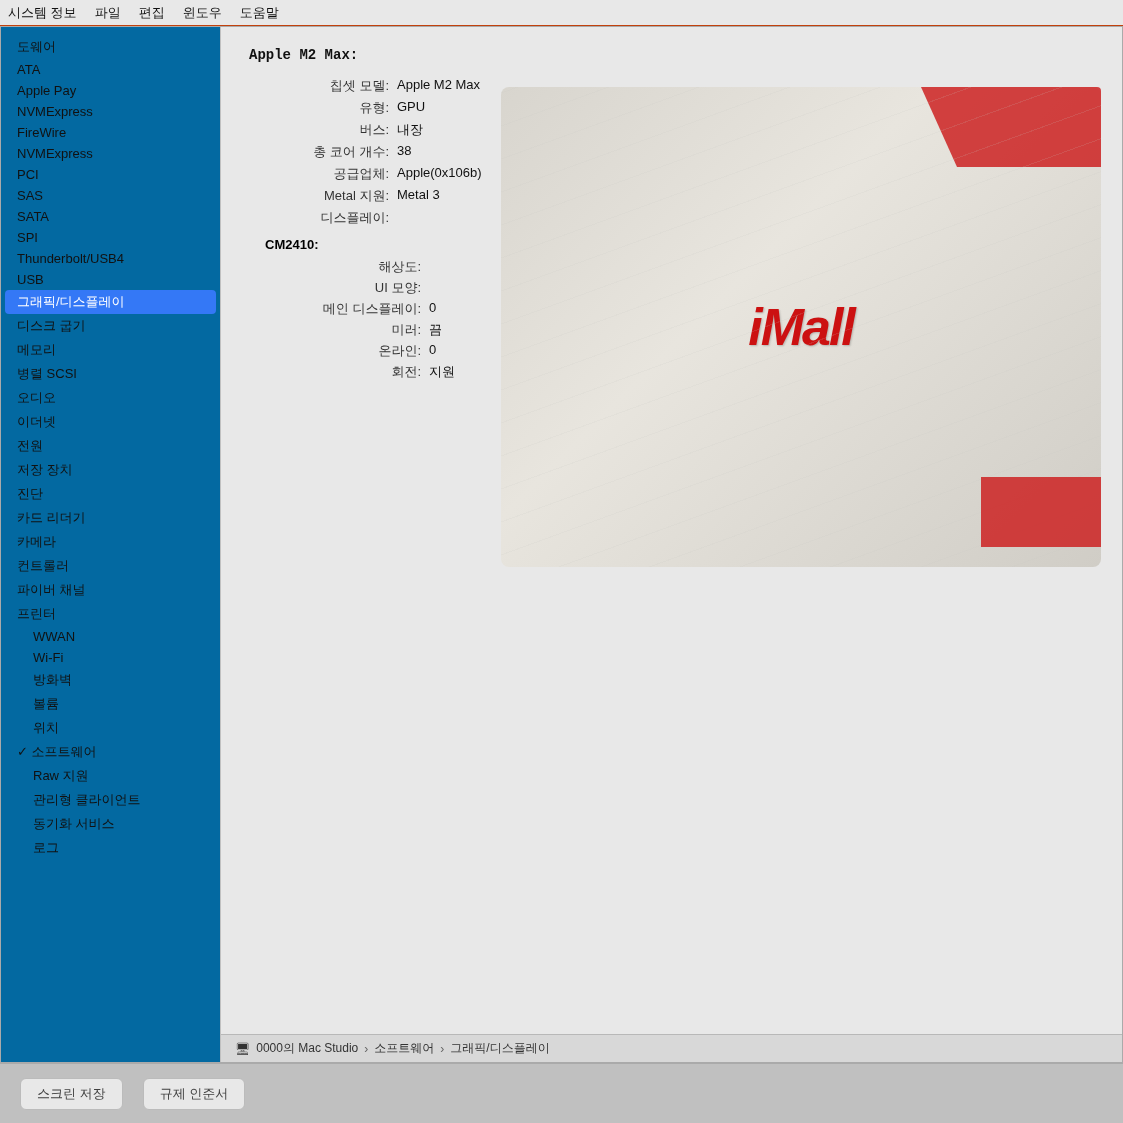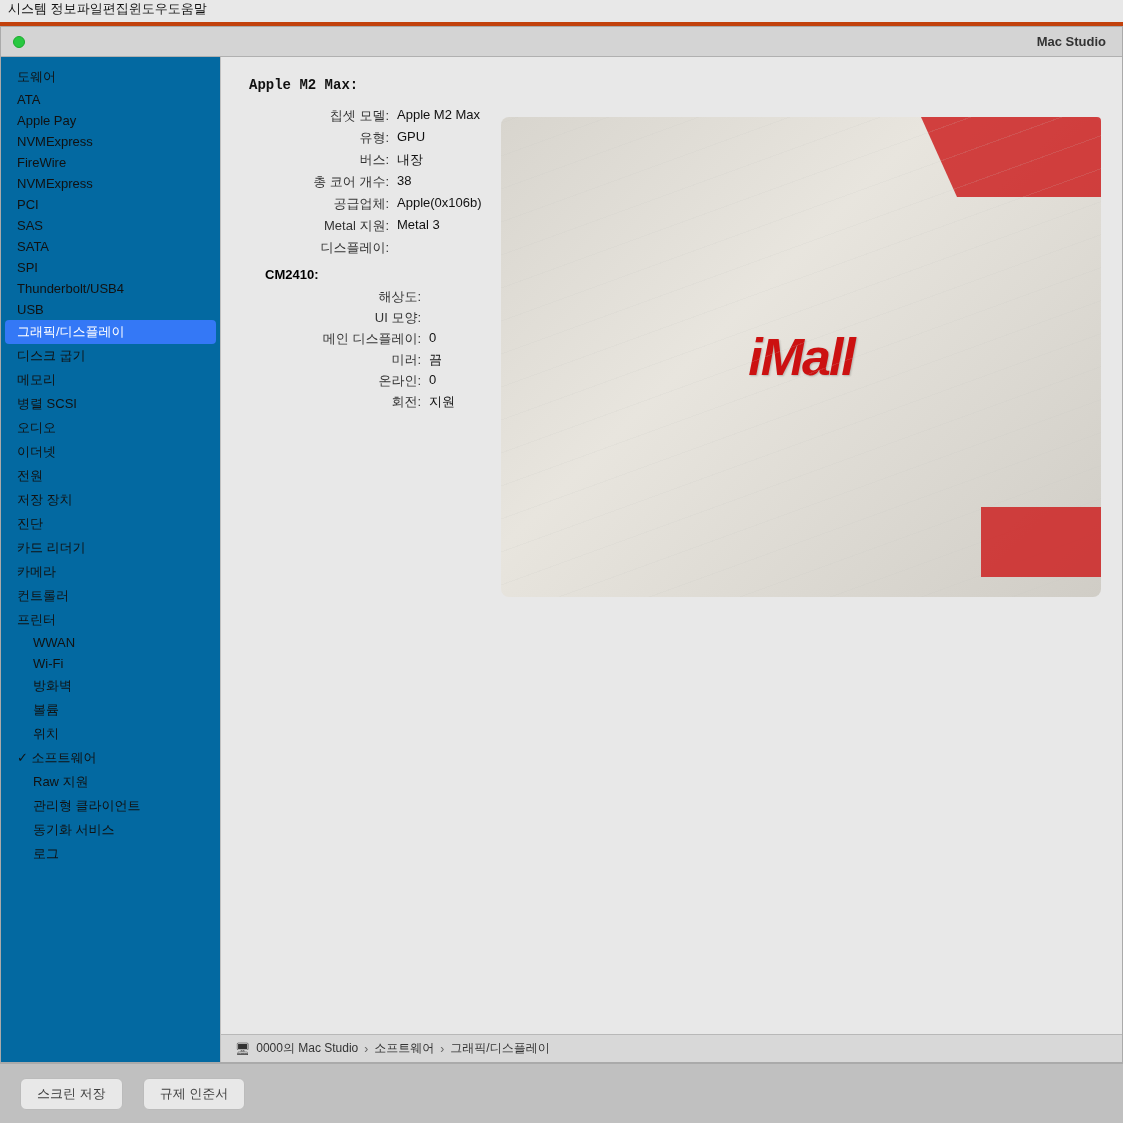--- a/index.html
+++ b/index.html
@@ -10,24 +10,24 @@
       background: #c8c8c8;
       font-family: -apple-system, 'Apple SD Gothic Neo', 'Malgun Gothic', sans-serif;
       font-size: 13px;
     }
 
     
     .menu-bar {
       background: #e8e8e8;
       height: 26px;
       display: flex;
-      align-items: flex-start;
+      align-items: center;
       padding: 0 8px;
-      gap: 0;
-      border-bottom: 4px solid #c2410c;
+      gap: 18px;
+      border-bottom: 1px solid #c2410c;
     }
     .menu-bar span {
       font-size: 13px;
       color: #111;
     }
 
     
     .window {
       display: flex;
       flex-direction: column;
@@ -290,26 +290,20 @@
 <div class="menu-bar">
   <span>시스템 정보</span>
   <span>파일</span>
   <span>편집</span>
   <span>윈도우</span>
   <span>도움말</span>
 </div>
 
 <div class="window">
 
-  <div class="title-bar">
-    <div class="traffic-lights">
-      <div class="traffic-light tl-green"></div>
-    </div>
-    <span class="window-title">Mac Studio</span>
-  </div>
 
   <div class="window-body">
 
     <div class="sidebar" id="sidebar-container">
     <div class="sidebar-item">도웨어</div>
         <div class="sidebar-item">ATA</div>
         <div class="sidebar-item">Apple Pay</div>
         <div class="sidebar-item">NVMExpress</div>
         <div class="sidebar-item">FireWire</div>
         <div class="sidebar-item">NVMExpress</div>
@@ -324,20 +318,21 @@
         <div class="sidebar-item">메모리</div>
         <div class="sidebar-item">병렬 SCSI</div>
         <div class="sidebar-item">오디오</div>
         <div class="sidebar-item">이더넷</div>
         <div class="sidebar-item">전원</div>
         <div class="sidebar-item">저장 장치</div>
         <div class="sidebar-item">진단</div>
         <div class="sidebar-item">카드 리더기</div>
         <div class="sidebar-item">카메라</div>
         <div class="sidebar-item">컨트롤러</div>
+        <div class="sidebar-item">파이버 채널</div>
         <div class="sidebar-item">프린터</div>
         <div class="sidebar-item indented">WWAN</div>
         <div class="sidebar-item indented">Wi-Fi</div>
         <div class="sidebar-item indented">방화벽</div>
         <div class="sidebar-item indented">볼륨</div>
         <div class="sidebar-item indented">위치</div>
         <div class="sidebar-item">✓ 소프트웨어</div>
         <div class="sidebar-item indented">Raw 지원</div>
         <div class="sidebar-item indented">관리형 클라이언트</div>
         <div class="sidebar-item indented">동기화 서비스</div>

